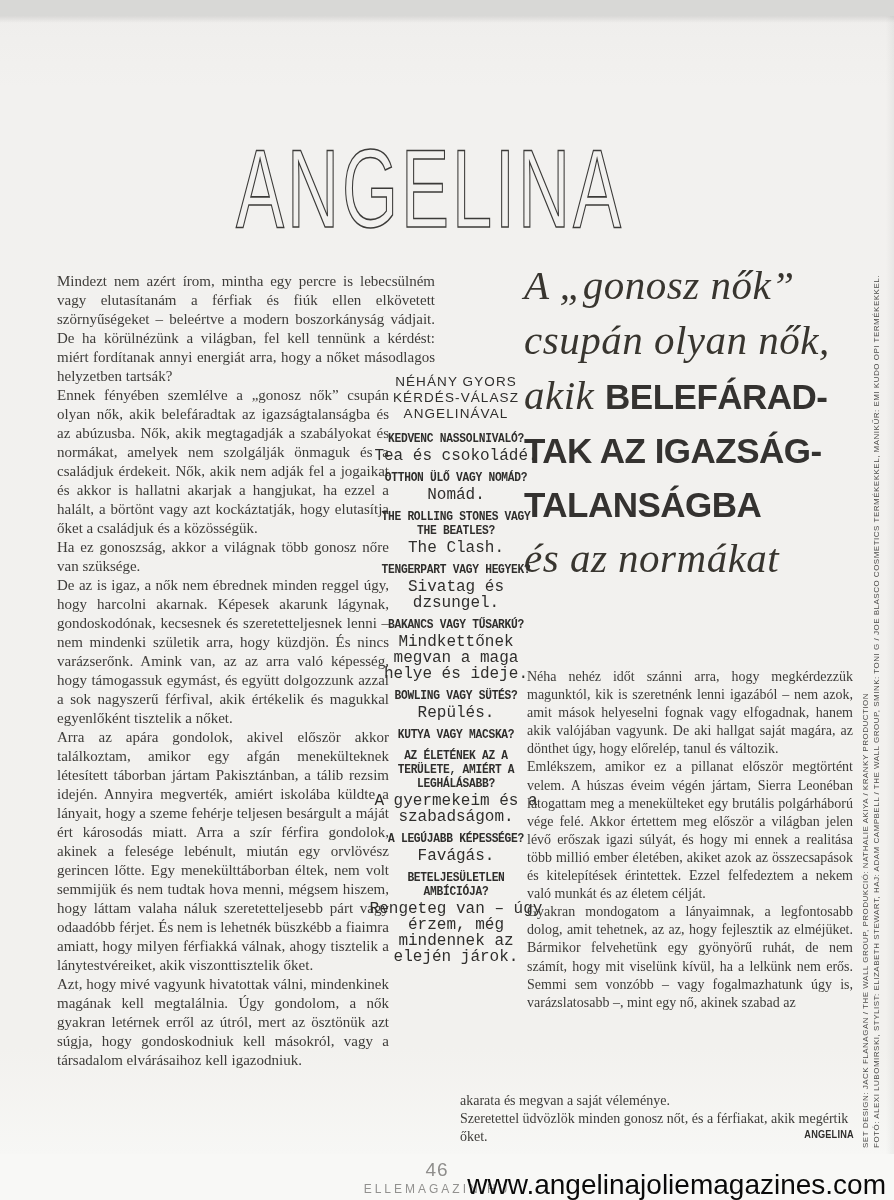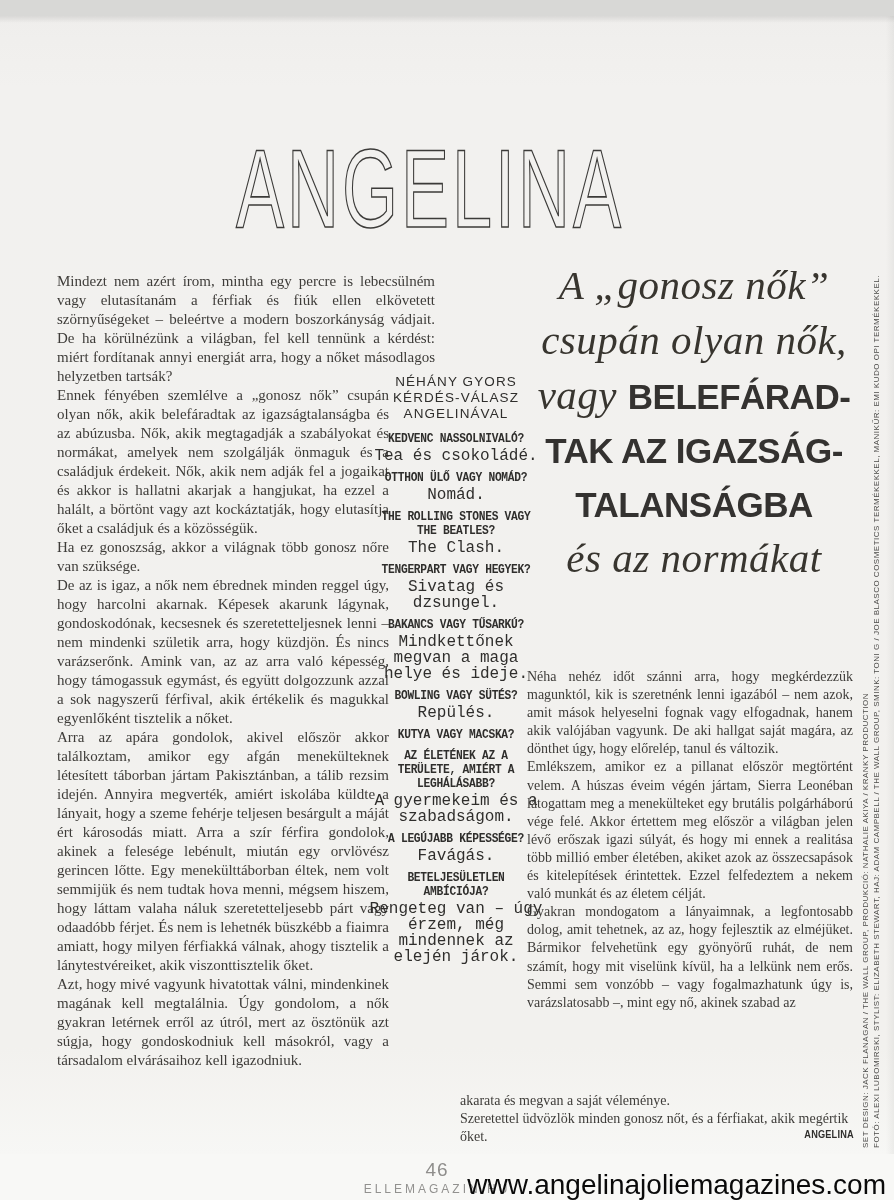--- a/index.html
+++ b/index.html
@@ -39,21 +39,21 @@
   .closing{position:absolute;left:460px;top:1076px;width:396px;
     font-size:14px;line-height:18.1px;text-align:left;}
   .closing .cont{display:block;}
   .closing .sig{
     position:absolute;right:2px;bottom:2px;
     font-family:"Liberation Sans",sans-serif;font-size:10px;font-weight:700;
     letter-spacing:.2px;color:#2f2e2c;transform:scaleX(.92);transform-origin:100% 50%;
   }
 
   
-  .pull-quote{position:absolute;left:524px;top:246px;width:340px;color:#38352f;text-align:center;}
+  .pull-quote{position:absolute;left:524px;top:246px;width:340px;color:#38352f;}
   .pq-line{line-height:47px;white-space:nowrap;}
   .pq-italic{font-family:"Liberation Serif",serif;font-style:italic;font-size:41px;letter-spacing:.5px;}
   .pq-caps{font-family:"Liberation Sans",sans-serif;font-weight:700;font-size:35px;
     letter-spacing:-.5px;color:#343230;}
 
   
   .qa-col{position:absolute;left:368px;top:358px;width:176px;text-align:center;
     font-family:"Liberation Sans",sans-serif;color:#2f2e2c;}
   .qa-heading{font-size:13.5px;font-weight:400;letter-spacing:1.1px;line-height:16px;margin-bottom:10px;}
   .qa-item{margin-bottom:7px;font-family:Liberation Mono, monospace;}
@@ -95,21 +95,21 @@
     <p class="para">Ennek fényében szemlélve a „gonosz nők” csupán olyan nők, akik belefáradtak az igazságtalanságba és az abúzusba. Nők, akik megtagadják a szabályokat és normákat, amelyek nem szolgálják önmaguk és a családjuk érdekeit. Nők, akik nem adják fel a jogaikat és akkor is hallatni akarjak a hangjukat, ha ezzel a halált, a börtönt vagy azt kockáztatják, hogy elutasítja őket a családjuk és a közösségük.</p>
     <p class="para">Ha ez gonoszság, akkor a világnak több gonosz nőre van szüksége.</p>
     <p class="para">De az is igaz, a nők nem ébrednek minden reggel úgy, hogy harcolni akarnak. Képesek akarunk lágynak, gondoskodónak, kecsesnek és szeretetteljesnek lenni – nem mindenki születik arra, hogy küzdjön. És nincs varázserőnk. Amink van, az az arra való képesség, hogy támogassuk egymást, és együtt dolgozzunk azzal a sok nagyszerű férfival, akik értékelik és magukkal egyenlőként tisztelik a nőket.</p>
     <p class="para">Arra az apára gondolok, akivel először akkor találkoztam, amikor egy afgán menekülteknek létesített táborban jártam Pakisztánban, a tálib rezsim idején. Annyira megverték, amiért iskolába küldte a lányait, hogy a szeme fehérje teljesen besárgult a máját ért károsodás miatt. Arra a szír férfira gondolok, akinek a felesége lebénult, miután egy orvlövész gerincen lőtte. Egy menekülttáborban éltek, nem volt semmijük és nem tudtak hova menni, mégsem hiszem, hogy láttam valaha náluk szeretetteljesebb párt vagy odaadóbb férjet. És nem is lehetnék büszkébb a fiaimra amiatt, hogy milyen férfiakká válnak, ahogy tisztelik a lánytestvéreiket, akik viszonttisztelik őket.</p>
     <p class="para">Azt, hogy mivé vagyunk hivatottak válni, mindenkinek magának kell megtalálnia. Úgy gondolom, a nők gyakran letérnek erről az útról, mert az ösztönük azt súgja, hogy gondoskodniuk kell másokról, vagy a társadalom elvárásaihoz kell igazodniuk.</p>
   </div>
 
   <div class="pull-quote">
     <div class="pq-line"><span class="pq-italic">A „gonosz nők”</span></div>
     <div class="pq-line"><span class="pq-italic">csupán olyan nők,</span></div>
-    <div class="pq-line"><span class="pq-italic">vagy </span> <span class="pq-caps">BELEFÁRAD-</span></div>
+    <div class="pq-line"><span class="pq-italic">akik </span> <span class="pq-caps">BELEFÁRAD-</span></div>
     <div class="pq-line"><span class="pq-caps">TAK AZ IGAZSÁG-</span></div>
     <div class="pq-line"><span class="pq-caps">TALANSÁGBA</span></div>
     <div class="pq-line"><span class="pq-italic">és az normákat</span></div>
   </div>
 
   <div class="qa-col">
     <div class="qa-heading">NÉHÁNY GYORS KÉRDÉS-VÁLASZ ANGELINÁVAL</div>
 
     <div class="qa-item">
       <div class="qa-q">KEDVENC NASSOLNIVALÓ?</div>

